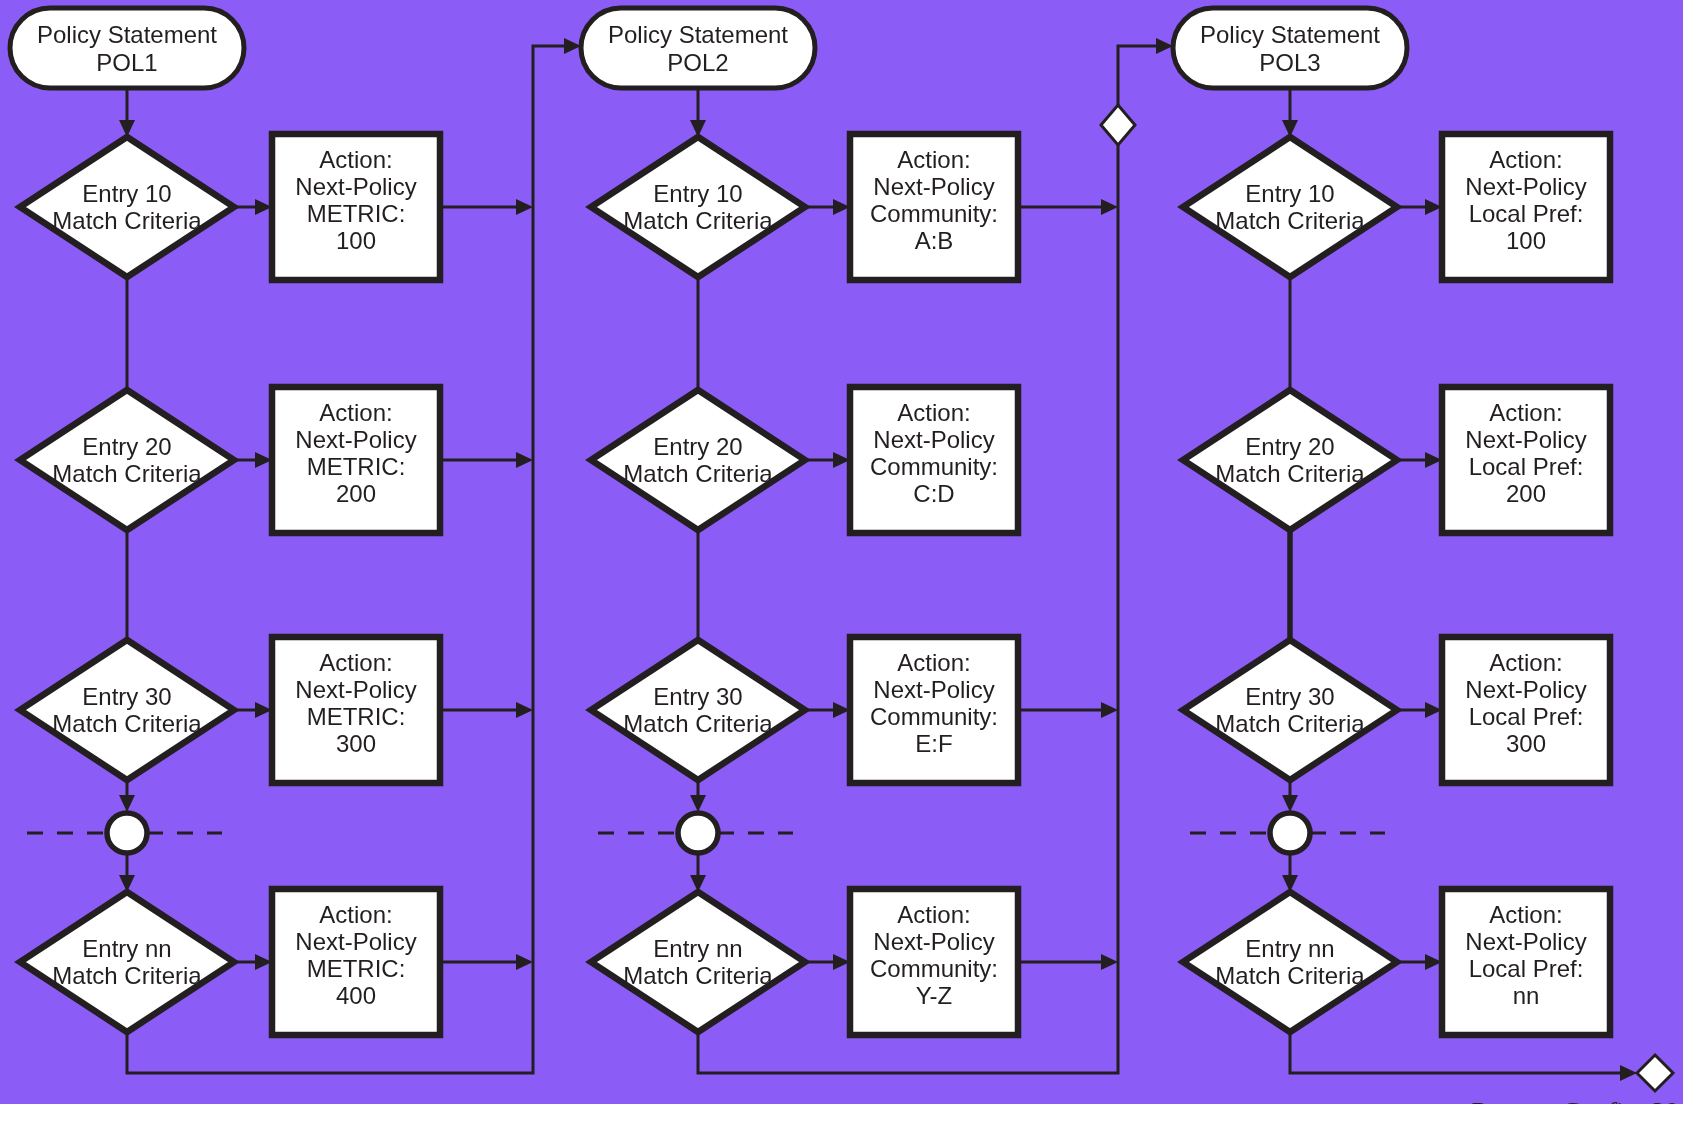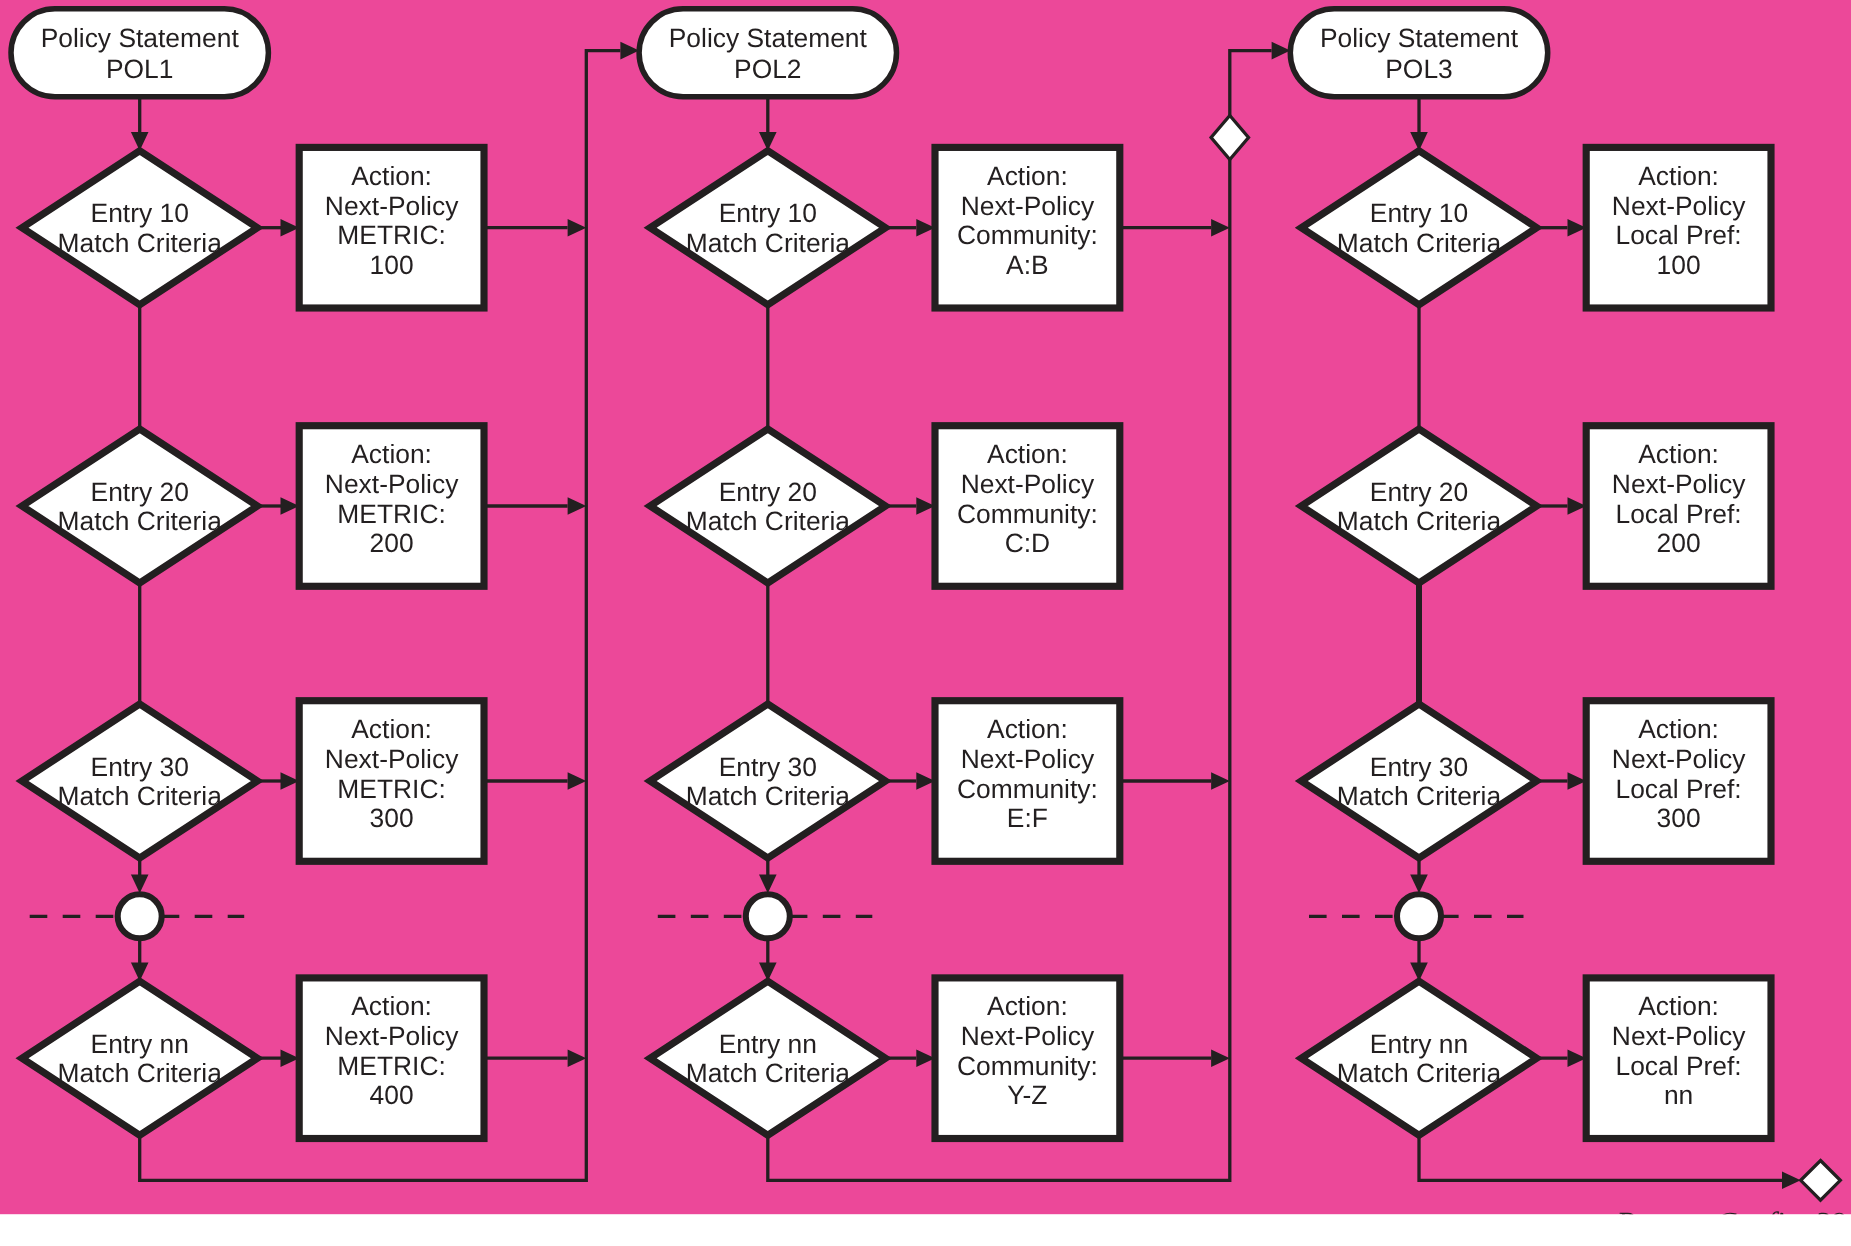--- a/index.html
+++ b/index.html
@@ -4,21 +4,21 @@
 <style>
   html, body {
     margin: 0;
     padding: 0;
     background: #ffffff;
   }
   .canvas {
     position: relative;
     width: 1683px;
     height: 1104px;
-    background: #ec4899;
+    background: #8b5cf6;
     overflow: hidden;
   }
   svg { display: block; }
 
   .conn {
     stroke: #231f20;
     stroke-width: 3;
     fill: none;
     stroke-linecap: butt;
     stroke-linejoin: miter;

